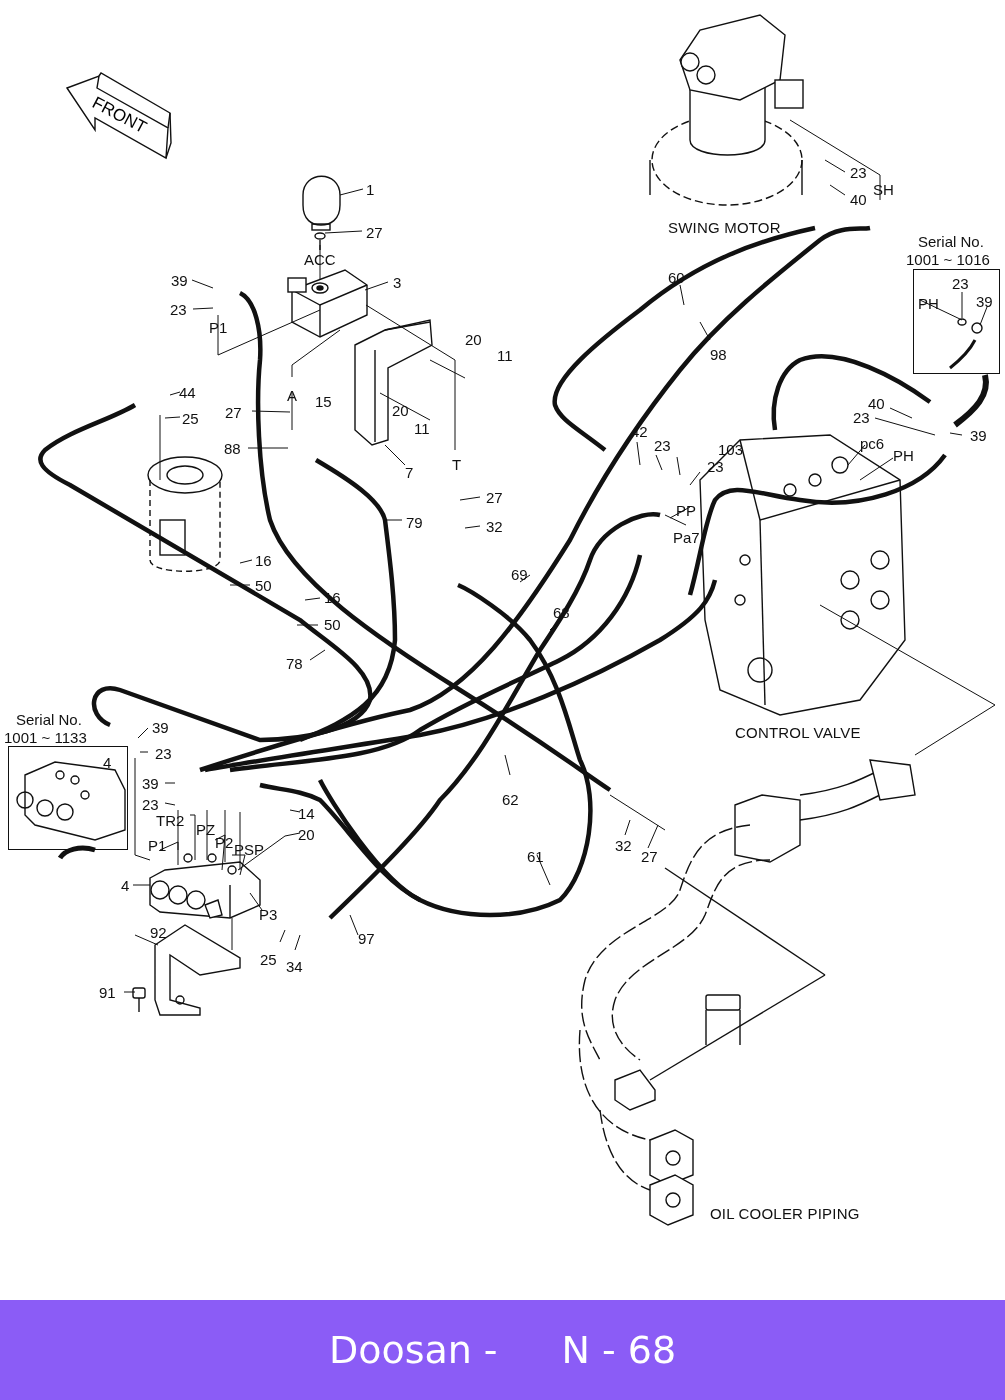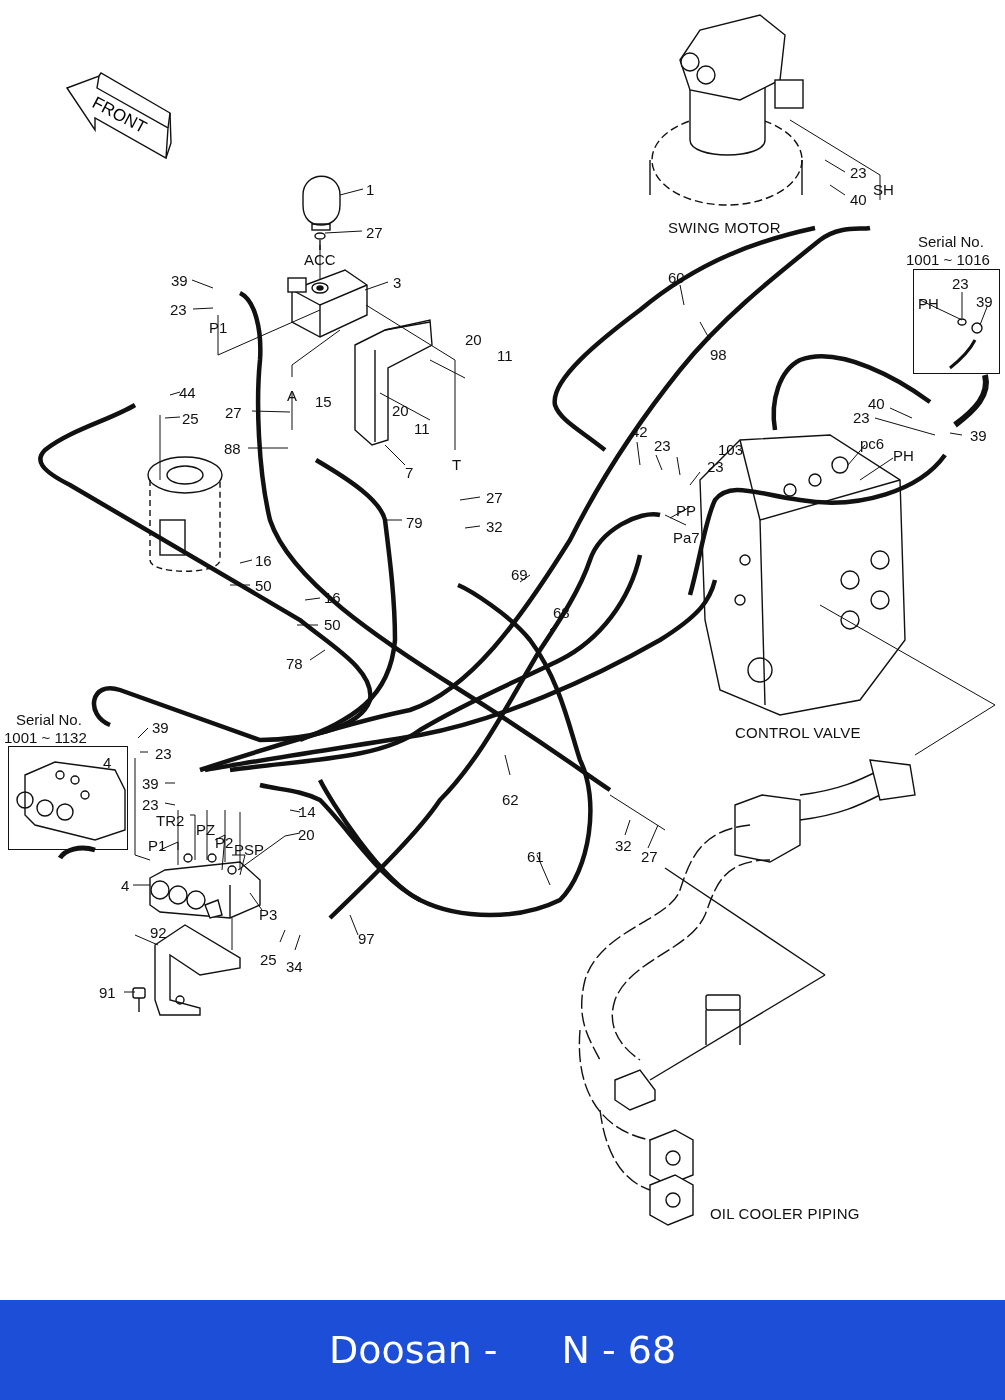--- a/index.html
+++ b/index.html
@@ -1,21 +1,21 @@
 <!DOCTYPE html>
 <html><head>
 <meta charset="utf-8">
 <style>
   html, body { margin: 0; padding: 0; }
   body { width: 1005px; height: 1400px; background: #ffffff; position: relative; overflow: hidden; font-family: "Liberation Sans", sans-serif; }
   #diagram { position: absolute; left: 0; top: 0; width: 1005px; height: 1300px; }
   #diagram svg { position: absolute; left: 0; top: 0; }
   .lbl { position: absolute; font-size: 15px; color: #111; line-height: 1; white-space: nowrap; }
   .title { font-size: 15px; letter-spacing: 0.2px; }
-  .footer { position: absolute; left: 0; top: 1300px; width: 1005px; height: 100px; background: #1d4ed8; color: #ffffff; display: flex; align-items: center; justify-content: center; font-family: "DejaVu Sans", sans-serif; font-size: 38px; }
+  .footer { position: absolute; left: 0; top: 1300px; width: 1005px; height: 100px; background: #8b5cf6; color: #ffffff; display: flex; align-items: center; justify-content: center; font-family: "DejaVu Sans", sans-serif; font-size: 38px; }
   .footer span { margin: 0 6px; }
   .gap { display: inline-block; width: 40px; }
   .inset-box { position: absolute; border: 1.5px solid #111; }
   .front-text { position: absolute; font-size: 17px; transform: rotate(28deg); transform-origin: left top; }
 </style>
 </head>
 <body>
 
 <div id="diagram">
   <svg width="1005" height="1300" viewBox="0 0 1005 1300" fill="none" stroke="#111" stroke-width="1.4">
@@ -245,21 +245,21 @@
   <div class="lbl title" style="left:710px; top:1188px;margin-top:18px;">OIL COOLER PIPING</div>
 
   <div class="lbl" style="left:918px; top:234px;">Serial No.</div>
   <div class="lbl" style="left:906px; top:252px;">1001 ~ 1016</div>
   <div class="inset-box" style="left:913px; top:269px; width:85px; height:103px;"></div>
   <div class="lbl" style="left:952px; top:276px;">23</div>
   <div class="lbl" style="left:918px; top:296px;">PH</div>
   <div class="lbl" style="left:976px; top:294px;">39</div>
 
   <div class="lbl" style="left:16px; top:712px;">Serial No.</div>
-  <div class="lbl" style="left:4px; top:730px;">1001 ~ 1132</div>
+  <div class="lbl" style="left:4px; top:730px;">1001 ~ 1133</div>
   <div class="inset-box" style="left:8px; top:746px; width:118px; height:102px;"></div>
   <div class="lbl" style="left:103px; top:755px;">4</div>
 
   <div class="lbl" style="left:304px; top:252px;">ACC</div>
   <div class="lbl" style="left:209px; top:320px;">P1</div>
   <div class="lbl" style="left:287px; top:388px;">A</div>
   <div class="lbl" style="left:452px; top:457px;">T</div>
   <div class="lbl" style="left:873px; top:182px;">SH</div>
   <div class="lbl" style="left:860px; top:436px;">pc6</div>
   <div class="lbl" style="left:893px; top:448px;">PH</div>
@@ -305,21 +305,21 @@
   <div class="lbl" style="left:654px; top:438px;">23</div>
   <div class="lbl" style="left:680px; top:442px;margin-left:38px;">103</div>
   <div class="lbl" style="left:707px; top:459px;">23</div>
   <div class="lbl" style="left:868px; top:396px;">40</div>
   <div class="lbl" style="left:853px; top:410px;">23</div>
   <div class="lbl" style="left:970px; top:428px;">39</div>
   <div class="lbl" style="left:152px; top:720px;">39</div>
   <div class="lbl" style="left:155px; top:746px;">23</div>
   <div class="lbl" style="left:142px; top:776px;">39</div>
   <div class="lbl" style="left:142px; top:797px;">23</div>
-  <div class="lbl" style="left:298px; top:806px;font-family:Liberation Mono, monospace;">14</div>
+  <div class="lbl" style="left:298px; top:806px;">14</div>
   <div class="lbl" style="left:298px; top:827px;">20</div>
   <div class="lbl" style="left:121px; top:878px;">4</div>
   <div class="lbl" style="left:115px; top:925px;margin-left:35px;">92</div>
   <div class="lbl" style="left:99px; top:985px;">91</div>
   <div class="lbl" style="left:260px; top:952px;">25</div>
   <div class="lbl" style="left:286px; top:959px;">34</div>
   <div class="lbl" style="left:358px; top:931px;">97</div>
   <div class="lbl" style="left:502px; top:792px;">62</div>
   <div class="lbl" style="left:527px; top:849px;">61</div>
   <div class="lbl" style="left:615px; top:838px;">32</div>

